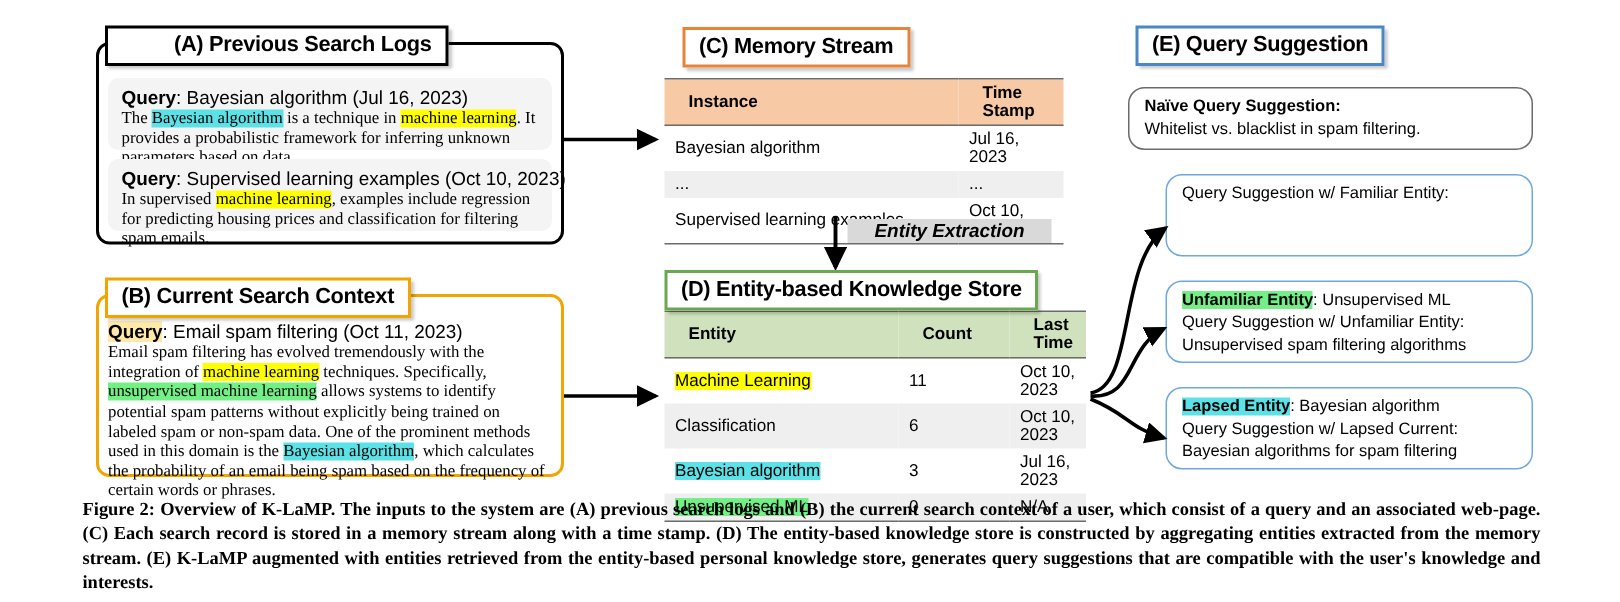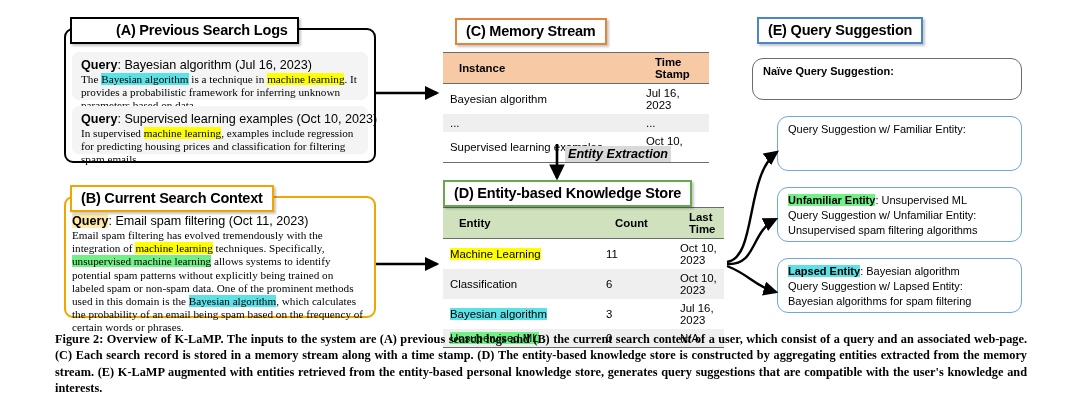--- a/index.html
+++ b/index.html
@@ -47,21 +47,21 @@
   .zebra{background:#efefef;}
 
   
   .ecard{position:absolute;box-sizing:border-box;background:#fff;
          border-radius:11px;padding:5px 8px 6px 10px;font-size:11px;line-height:15.2px;}
   .ecard-grey{border:1.6px solid #6b6b6b;}
   .ecard-blue{border:1.6px solid #6fa8dc;}
 
   
   .extract{position:absolute;font-style:italic;font-weight:bold;font-size:12.6px;
-           background:#d9d9d9;padding:1px 3px;}
+           background:#d9d9d9;padding:1px 18px;}
 
   
   .caption{position:absolute;left:55px;top:331px;width:972px;
            font-family:"Liberation Serif",serif;font-weight:bold;font-size:12.3px;
            line-height:16.4px;text-align:justify;}
 
   svg.arrows{position:absolute;left:0;top:0;width:1080px;height:401px;
              pointer-events:none;z-index:4;}
 </style>
 </head>
@@ -170,33 +170,34 @@
         <td>0</td>
         <td>N/A</td>
       </tr>
     </tbody>
   </table>
 
   <div class="chip chip-e" style="left:757px;top:17px;">(E) Query Suggestion</div>
 
   <div class="ecard ecard-grey" style="left:752px;top:58px;width:270px;height:42px;">
     <div style="font-weight:bold;">Naïve Query Suggestion:</div>
+    <div>Whitelist vs. blacklist in spam filtering.</div>
   </div>
 
   <div class="ecard ecard-blue" style="left:777px;top:116px;width:245px;height:55px;">
     <div>Query Suggestion w/ Familiar Entity:</div>
   </div>
 
   <div class="ecard ecard-blue" style="left:777px;top:187px;width:245px;height:55px;">
     <div><b class="hl-g">Unfamiliar Entity</b><span>: Unsupervised ML</span></div>
     <div>Query Suggestion w/ Unfamiliar Entity:</div>
     <div>Unsupervised spam filtering algorithms</div>
   </div>
 
   <div class="ecard ecard-blue" style="left:777px;top:258px;width:245px;height:55px;">
     <div><b class="hl-c">Lapsed Entity</b><span>: Bayesian algorithm</span></div>
-    <div>Query Suggestion w/ Lapsed Entity:</div>
+    <div>Query Suggestion w/ Lapsed Current:</div>
     <div>Bayesian algorithms for spam filtering</div>
   </div>
 
   <div class="caption">Figure 2: Overview of K-LaMP. The inputs to the system are (A) previous search logs and (B) the current search context of a user, which consist of a query and an associated web-page. (C) Each search record is stored in a memory stream along with a time stamp. (D) The entity-based knowledge store is constructed by aggregating entities extracted from the memory stream. (E) K-LaMP augmented with entities retrieved from the entity-based personal knowledge store, generates query suggestions that are compatible with the user's knowledge and interests.</div>
 
 </div>
 
 </body></html>

